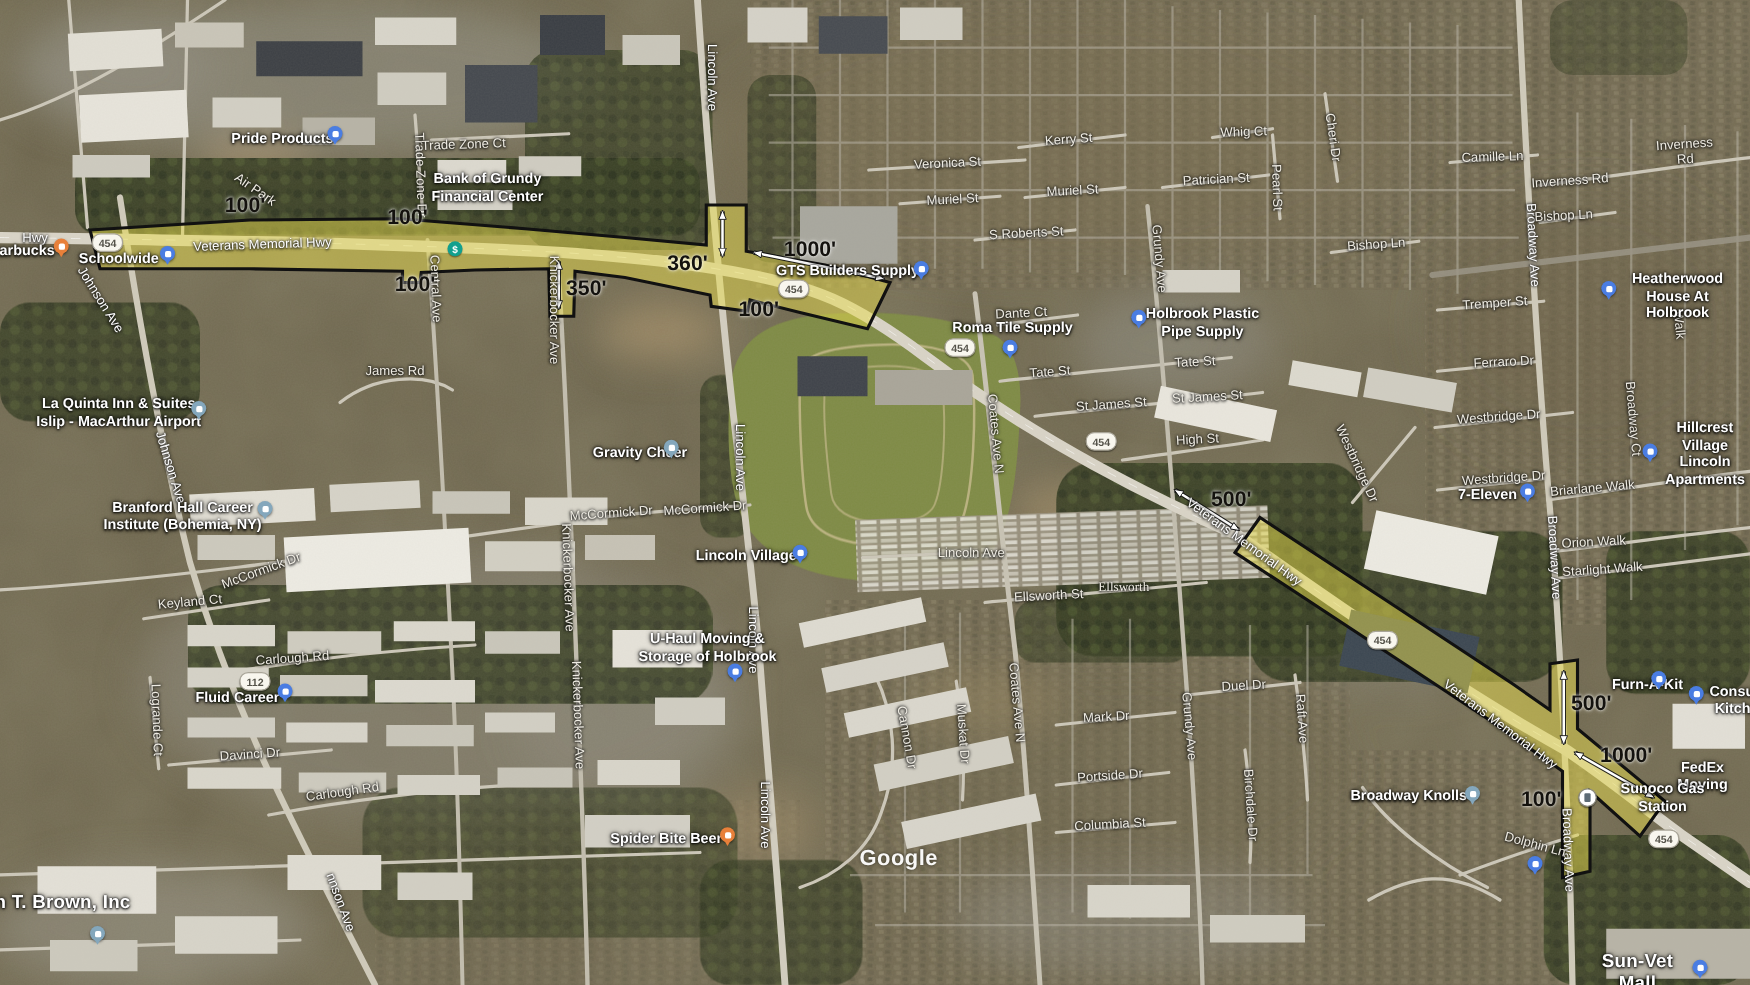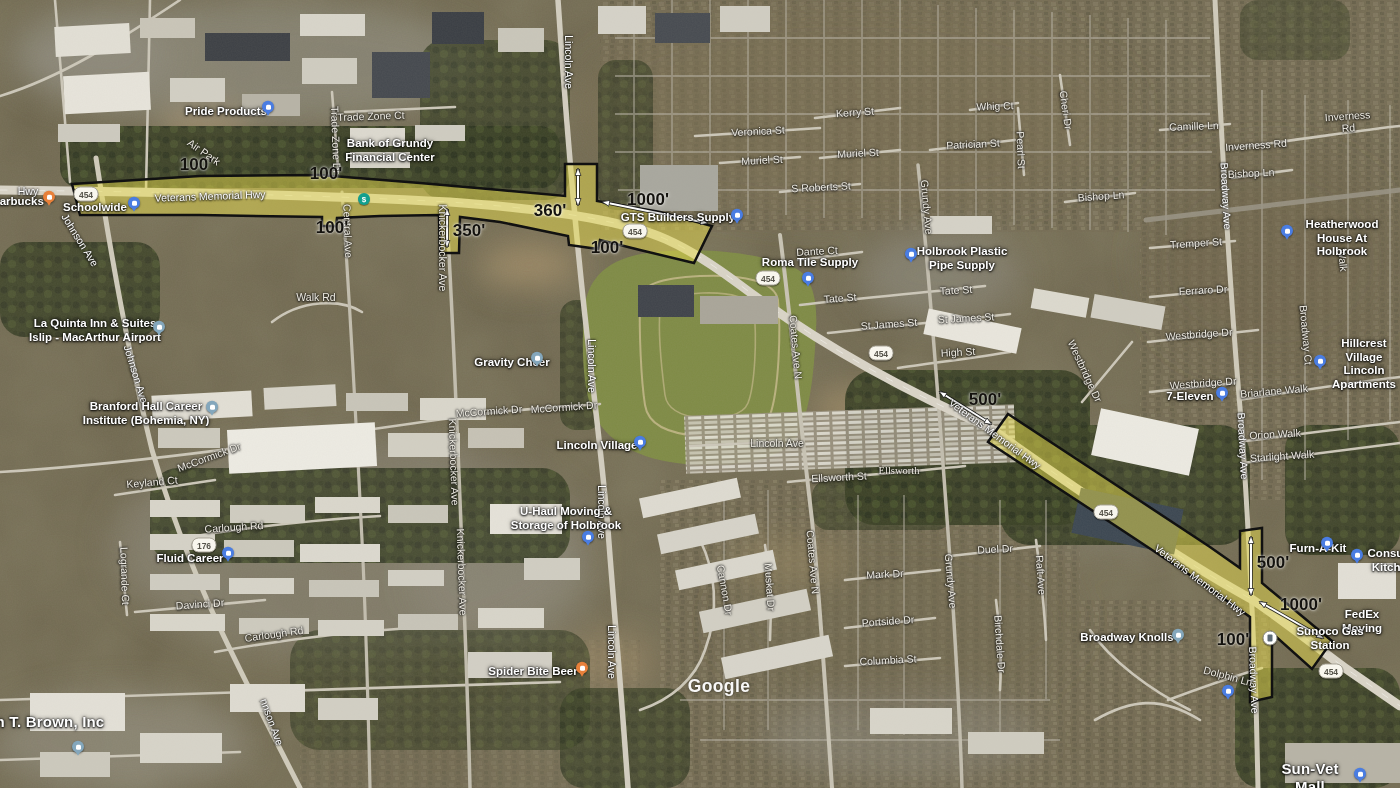--- a/index.html
+++ b/index.html
@@ -306,21 +306,21 @@
       <div class="lbl street" style="left: 813px; top: 562px; transform: translate(-50%, -50%) rotate(85deg);">Coates Ave N</div>
       <div class="lbl street" style="left: 927px; top: 207px; transform: translate(-50%, -50%) rotate(85deg);">Grundy Ave</div>
       <div class="lbl street" style="left: 951px; top: 581px; transform: translate(-50%, -50%) rotate(85deg);">Grundy Ave</div>
       <div class="lbl street" style="left: 443px; top: 248px; transform: translate(-50%, -50%) rotate(90deg);">Knickerbocker Ave</div>
       <div class="lbl street" style="left: 454px; top: 462px; transform: translate(-50%, -50%) rotate(88deg);">Knickerbocker Ave</div>
       <div class="lbl street" style="left: 462px; top: 572px; transform: translate(-50%, -50%) rotate(88deg);">Knickerbocker Ave</div>
       <div class="lbl street" style="left: 348px; top: 231px; transform: translate(-50%, -50%) rotate(88deg);">Central Ave</div>
       <div class="lbl street" style="left: 336px; top: 140px; transform: translate(-50%, -50%) rotate(88deg);">Trade Zone Dr</div>
       <div class="lbl street" style="left: 371px; top: 116px; transform: translate(-50%, -50%) rotate(-2deg);">Trade Zone Ct</div>
       <div class="lbl street" style="left: 204px; top: 152px; transform: translate(-50%, -50%) rotate(35deg);">Air Park</div>
-      <div class="lbl street" style="left: 316px; top: 297px; transform: translate(-50%, -50%);">Walk Rd</div>
+      <div class="lbl street" style="left: 316px; top: 297px; transform: translate(-50%, -50%);">James Rd</div>
       <div class="lbl street" style="left: 209px; top: 457px; transform: translate(-50%, -50%) rotate(-20deg);">McCormick Dr</div>
       <div class="lbl street" style="left: 489px; top: 411px; transform: translate(-50%, -50%) rotate(-4deg);">McCormick Dr</div>
       <div class="lbl street" style="left: 564px; top: 407px; transform: translate(-50%, -50%) rotate(-4deg);">McCormick Dr</div>
       <div class="lbl street" style="left: 152px; top: 482px; transform: translate(-50%, -50%) rotate(-5deg);">Keyland Ct</div>
       <div class="lbl street" style="left: 234px; top: 527px; transform: translate(-50%, -50%) rotate(-4deg);">Carlough Rd</div>
       <div class="lbl street" style="left: 274px; top: 634px; transform: translate(-50%, -50%) rotate(-8deg);">Carlough Rd</div>
       <div class="lbl street" style="left: 200px; top: 604px; transform: translate(-50%, -50%) rotate(-4deg);">Davinci Dr</div>
       <div class="lbl street" style="left: 125px; top: 576px; transform: translate(-50%, -50%) rotate(88deg);">Logrande Ct</div>
       <div class="lbl street" style="left: 758px; top: 131px; transform: translate(-50%, -50%) rotate(-3deg);">Veronica St</div>
       <div class="lbl street" style="left: 762px; top: 160px; transform: translate(-50%, -50%) rotate(-3deg);">Muriel St</div>
@@ -406,21 +406,21 @@
       <div class="lbl meas" style="left: 985px; top: 400px; transform: translate(-50%, -50%);">500'</div>
       <div class="lbl meas" style="left: 1273px; top: 563px; transform: translate(-50%, -50%);">500'</div>
       <div class="lbl meas" style="left: 1301px; top: 605px; transform: translate(-50%, -50%);">1000'</div>
       <div class="lbl meas" style="left: 1233px; top: 640px; transform: translate(-50%, -50%);">100'</div>
       <div class="shield" style="left: 86px; top: 194px;">454</div>
       <div class="shield" style="left: 635px; top: 231px;">454</div>
       <div class="shield" style="left: 768px; top: 278px;">454</div>
       <div class="shield" style="left: 881px; top: 353px;">454</div>
       <div class="shield" style="left: 1106px; top: 512px;">454</div>
       <div class="shield" style="left: 1331px; top: 671px;">454</div>
-      <div class="shield" style="left: 204px; top: 545px;">176</div>
+      <div class="shield" style="left: 204px; top: 545px;">112</div>
       <div class="pin m-shop" style="left: 268px; top: 108px;"></div>
       <div class="pin m-food" style="left: 49px; top: 198px;"></div>
       <div class="pin m-shop" style="left: 134px; top: 204px;"></div>
       <div class="m-atm" style="left: 364px; top: 199px;"></div>
       <div class="pin m-poi" style="left: 159px; top: 328px;"></div>
       <div class="pin m-poi" style="left: 212px; top: 408px;"></div>
       <div class="pin m-shop" style="left: 228px; top: 554px;"></div>
       <div class="pin m-poi" style="left: 78px; top: 748px;"></div>
       <div class="pin m-poi" style="left: 537px; top: 359px;"></div>
       <div class="pin m-shop" style="left: 640px; top: 443px;"></div>

